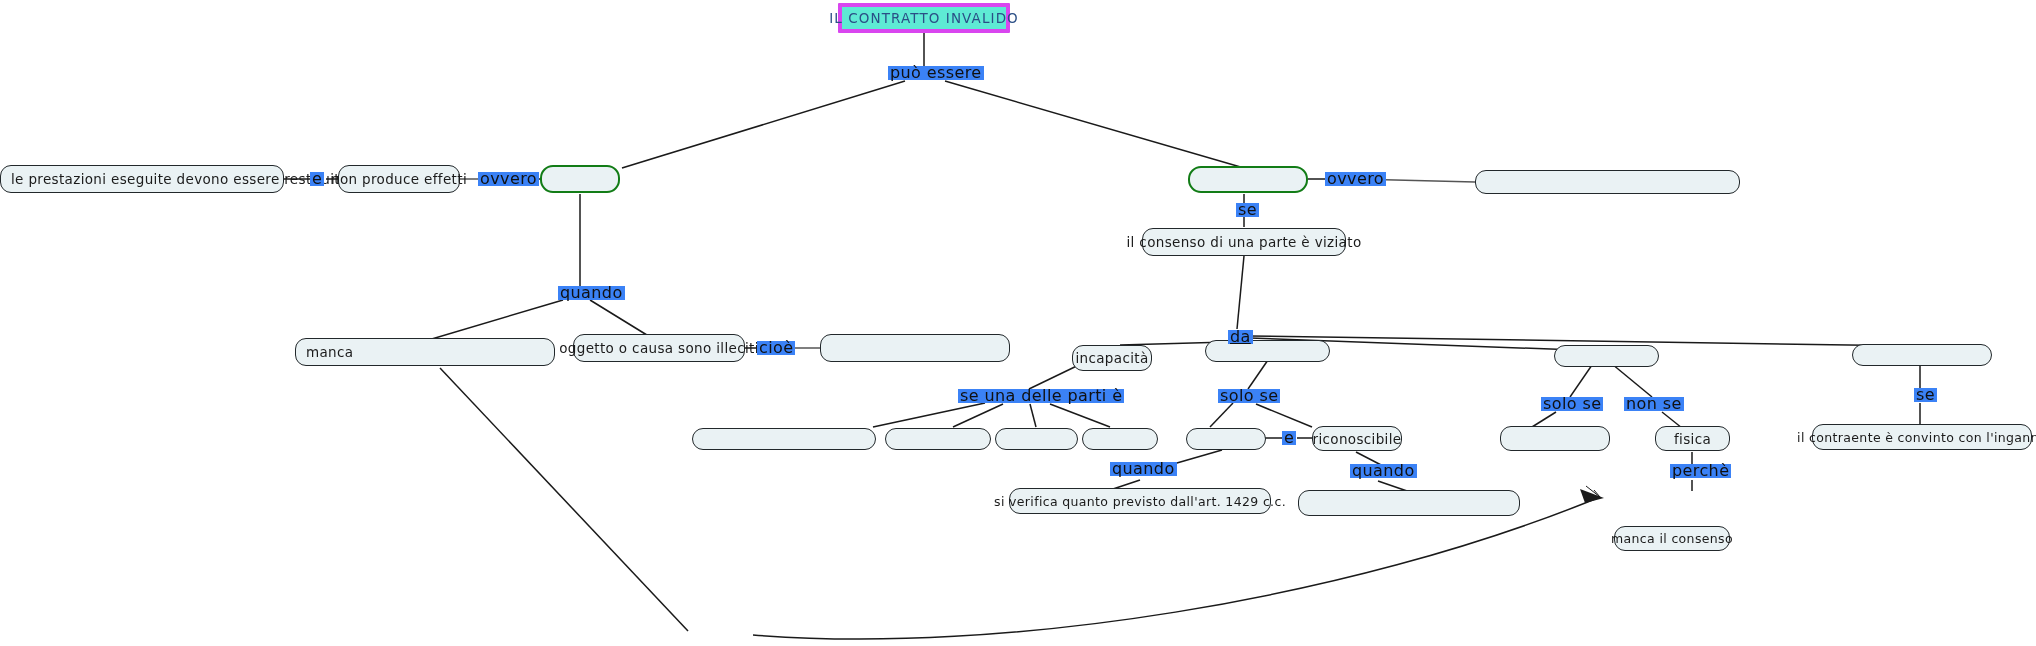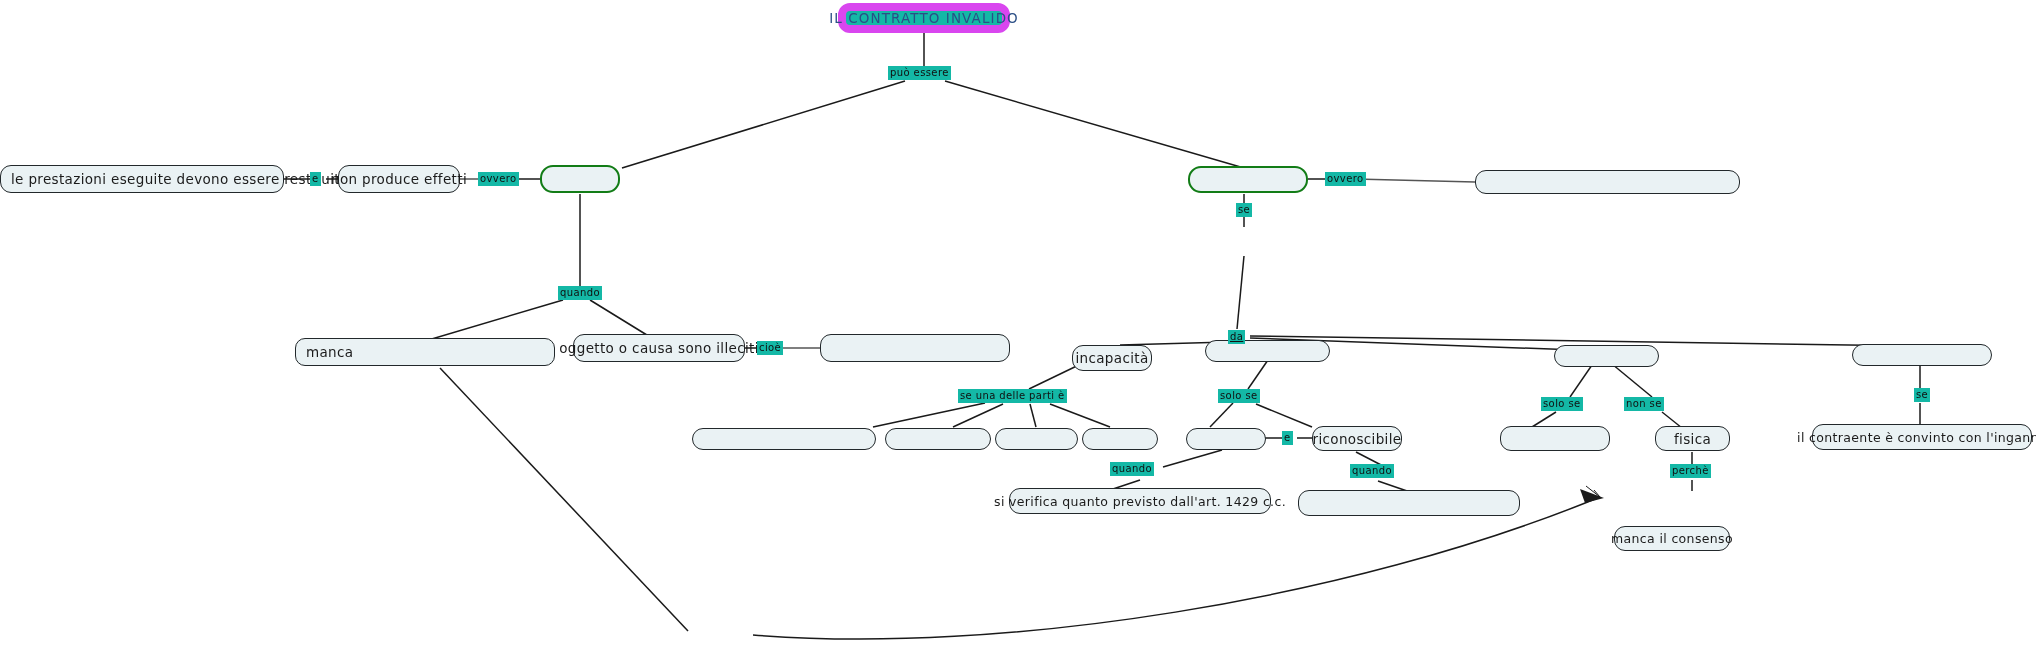--- a/index.html
+++ b/index.html
@@ -32,40 +32,40 @@
     align-items:center;
     font-size:13.5px;
     letter-spacing:0.35px;
     color:#1b1b1b;
     white-space:nowrap;
     z-index:3;
   }
   .node.center{justify-content:center;}
   .node.leftalign{justify-content:flex-start;padding-left:10px;}
   .node.title{
-    border:8px solid #d946ef;
-    border-radius:12px;
-    background:#14b8a6;
+    border:4px solid #d946ef;
+    border-radius:1px;
+    background:#5eead4;
     color:#2b4f86;
     font-size:13.5px;
     letter-spacing:1.1px;
     justify-content:center;
   }
   .node.green{
     border:2.6px solid #127c16;
     border-radius:13px;
     background:#eaf2f4;
   }
   .node.small{font-size:12.5px;}
   .elabel{
     position:absolute;
-    font-size:10px;
+    font-size:16px;
     letter-spacing:0.4px;
     color:#101010;
-    background:#14b8a6;
+    background:#3b82f6;
     padding:0 2px;
     white-space:nowrap;
     z-index:4;
     line-height:14px;
   }
 </style>
 </head>
 <body>
 
 <div id="canvas">
@@ -149,22 +149,23 @@
   <div class="node leftalign" style="left:0px;top:165px;width:284px;height:28px;">le prestazioni eseguite devono essere restituite</div>
 
   <div class="node center" style="left:338px;top:165px;width:122px;height:28px;">non produce effetti</div>
 
   <div class="node green" style="left:540px;top:165px;width:80px;height:28px;"></div>
 
   <div class="node green" style="left:1188px;top:166px;width:120px;height:27px;"></div>
 
   <div class="node" style="left:1475px;top:170px;width:265px;height:24px;"></div>
 
-
-  <div class="node leftalign" style="left:295px;top:338px;width:260px;height:28px;border-radius:10px;">manca</div>
+  <div class="node center" style="left:1142px;top:228px;width:204px;height:28px;">il consenso di una parte è viziato</div>
+
+  <div class="node leftalign" style="left:295px;top:338px;width:260px;height:28px;">manca</div>
 
   <div class="node center" style="left:573px;top:334px;width:172px;height:28px;">oggetto o causa sono illeciti</div>
 
   <div class="node" style="left:820px;top:334px;width:190px;height:28px;"></div>
 
   <div class="node center" style="left:1072px;top:345px;width:80px;height:26px;">incapacità</div>
 
   <div class="node" style="left:1205px;top:340px;width:125px;height:22px;"></div>
 
   <div class="node" style="left:1554px;top:345px;width:105px;height:22px;"></div>

